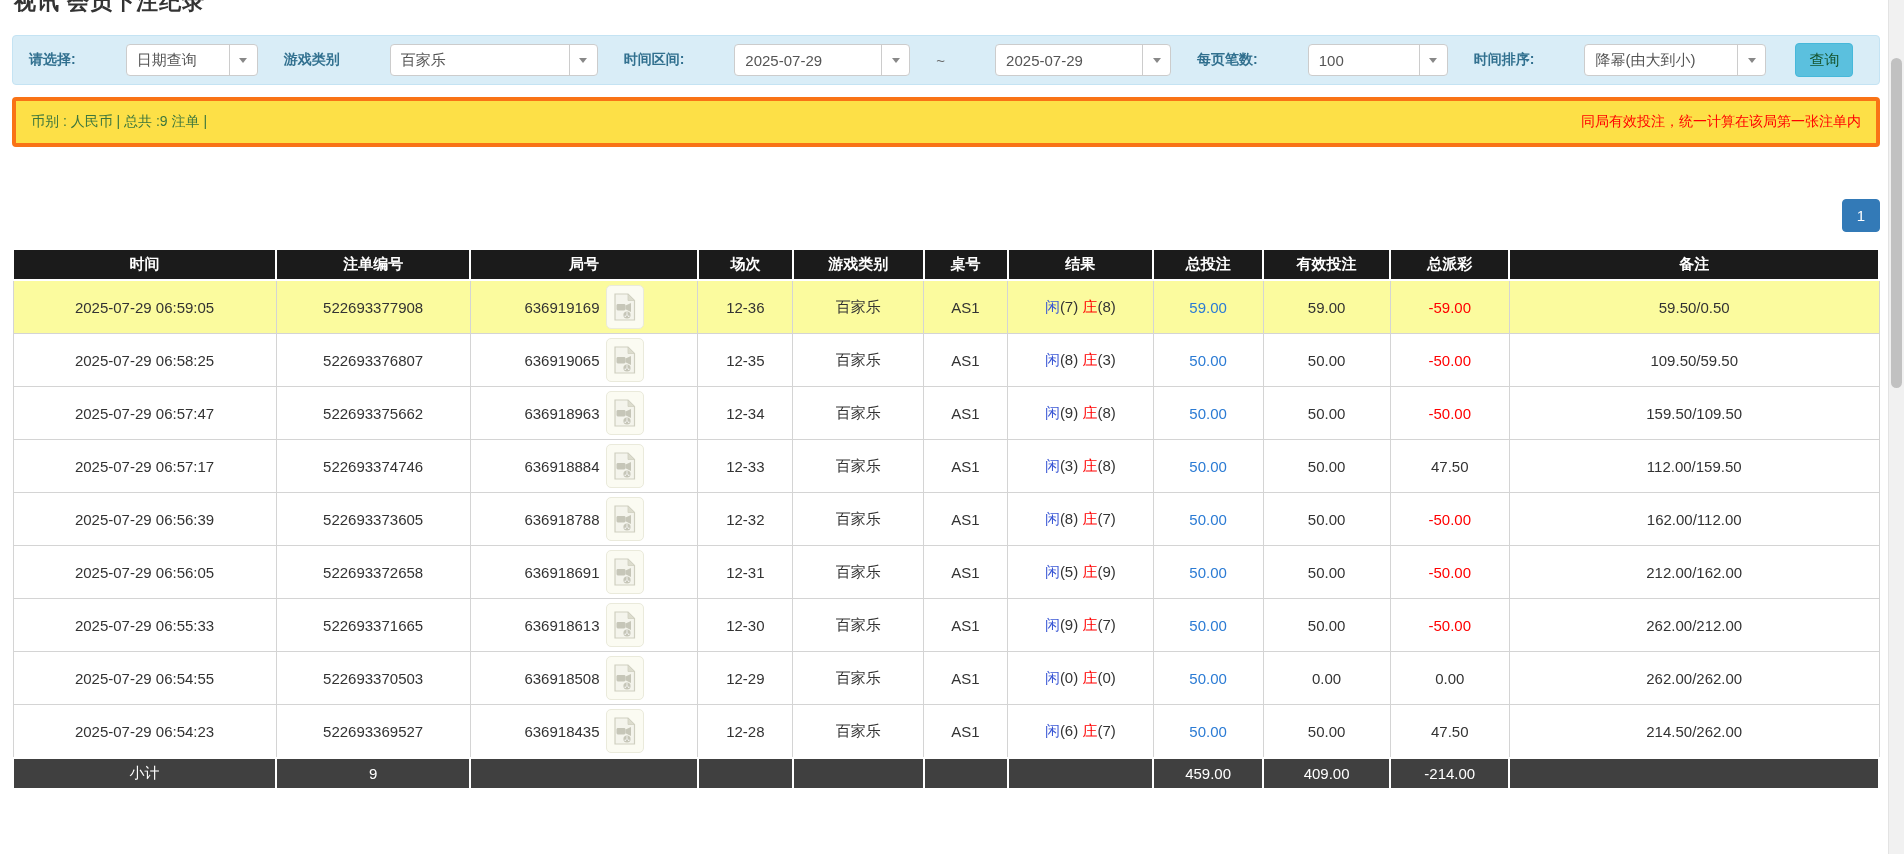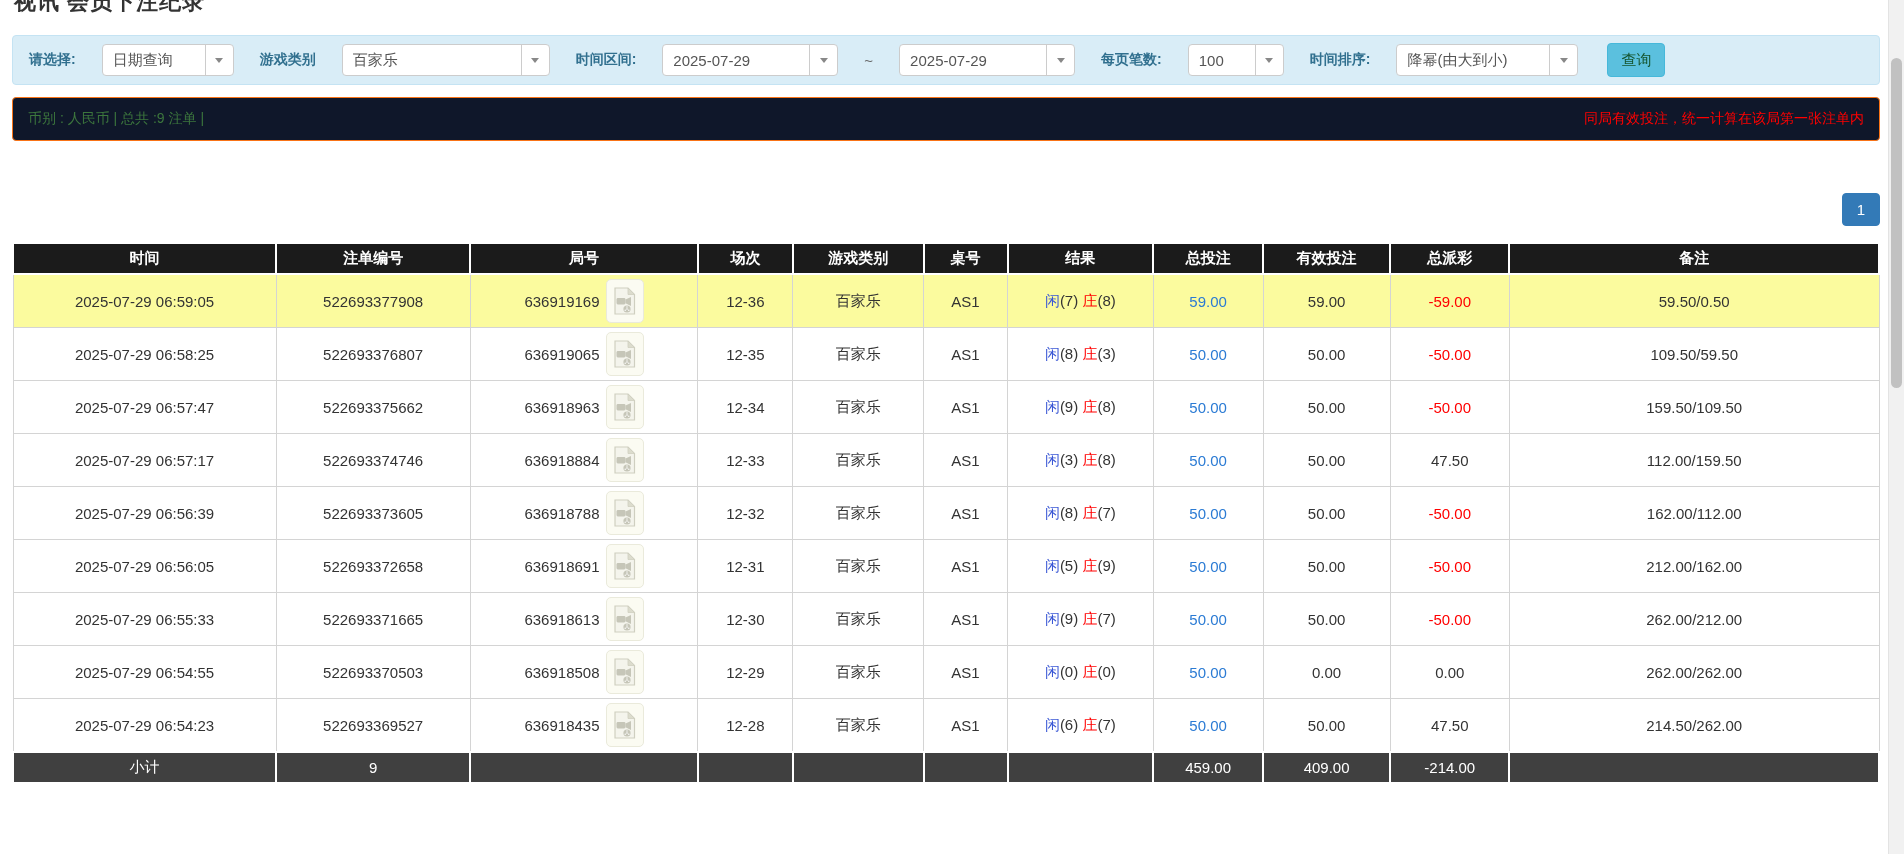--- a/index.html
+++ b/index.html
@@ -12,33 +12,33 @@
   
   .title-wrap{height:20px;overflow:hidden;}
   .title-wrap h1{margin:-13px 0 0 2px;font-size:22px;line-height:30px;font-weight:bold;color:#333;letter-spacing:1px;}
 
   
   .filter-bar{
     margin-top:15px;background:#d9edf7;border:1px solid #c4e3f3;border-radius:4px;
     height:50px;display:flex;align-items:center;padding:0 16px;gap:26px;box-sizing:border-box;
   }
   .f-label{color:#31708f;font-weight:bold;font-size:14px;white-space:nowrap;}
-  .sel{background:#fff;border:1px solid #ccc;border-radius:4px;height:32px;display:flex;align-items:stretch;box-sizing:border-box;cursor:pointer;}
+  .sel{background:#fff;border:1px solid #ccc;border-radius:4px;height:32px;display:flex;align-items:stretch;box-sizing:border-box;cursor:pointer;margin-left:24px;}
   .sel .val{padding:0 10px;font-size:15px;color:#555;display:flex;align-items:center;flex:1;white-space:nowrap;overflow:hidden;}
   .sel .caret-box{width:27px;border-left:1px solid #ccc;display:flex;align-items:center;justify-content:center;}
   .caret{width:0;height:0;border-left:4px solid transparent;border-right:4px solid transparent;border-top:5px solid #888;}
   .tilde{color:#666;font-size:15px;}
   .btn-search{
     background:#5bc0de;border:1px solid #46b8da;color:#14532d;border-radius:4px;
     font-size:15px;height:34px;padding:0 13px;cursor:pointer;margin-left:3px;
   }
 
   
   .alert-bar{
-    margin-top:12px;background:#0f172a;border:1px solid #f97316;border-radius:4px;
+    margin-top:12px;background:#fde047;border:4px solid #f97316;border-radius:4px;
     color:#3c763d;font-size:14px;padding:12px 15px;display:flex;justify-content:space-between;align-items:center;
   }
   .alert-bar .warn{color:#f00;}
 
   
   .pager{margin-top:52px;text-align:right;height:33px;}
   .page-btn{
     display:inline-block;min-width:12px;background:#337ab7;border:1px solid #337ab7;color:#fff;
     border-radius:4px;font-size:15px;padding:7px 12px;text-align:center;cursor:pointer;
   }
@@ -101,21 +101,21 @@
     </div>
     <span class="tilde">~</span>
     <div class="sel" style="width:176px">
       <span class="val">2025-07-29</span>
       <span class="caret-box">
           <span class="caret"></span>
         </span>
     </div>
 
     <span class="f-label">每页笔数:</span>
-    <div class="sel" style="width:96px">
+    <div class="sel" style="width:140px">
       <span class="val">100</span>
       <span class="caret-box">
           <span class="caret"></span>
         </span>
     </div>
 
     <span class="f-label">时间排序:</span>
     <div class="sel" style="width:182px">
       <span class="val">降幂(由大到小)</span>
       <span class="caret-box">

